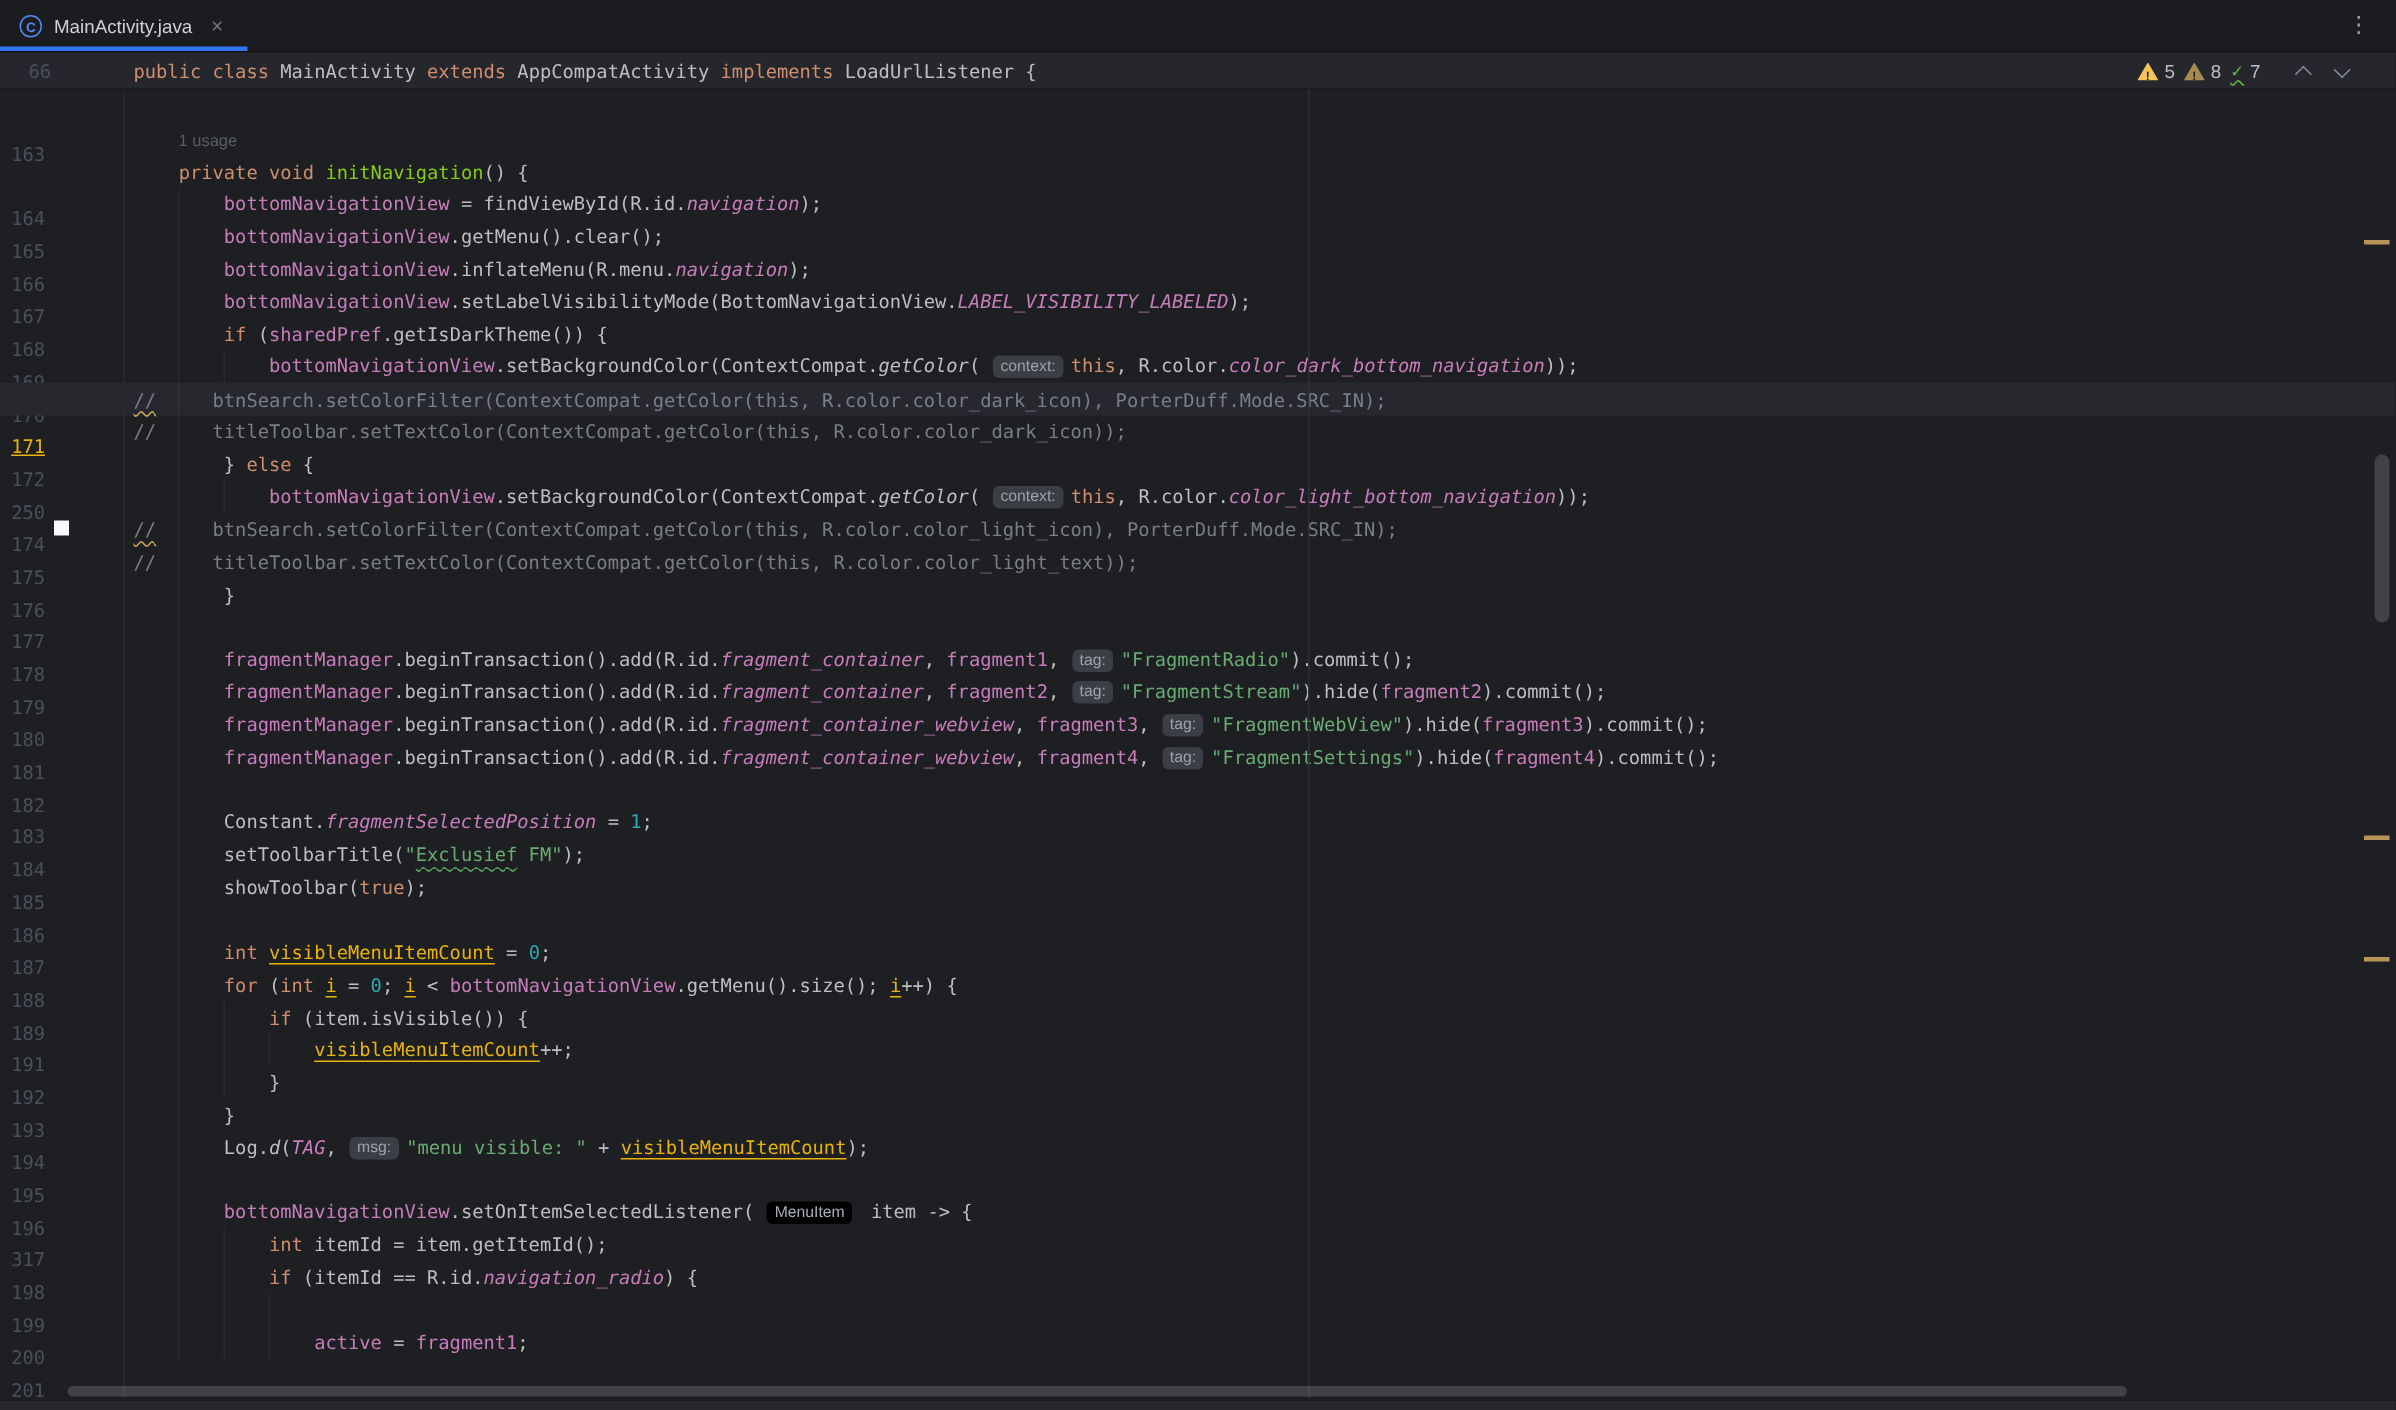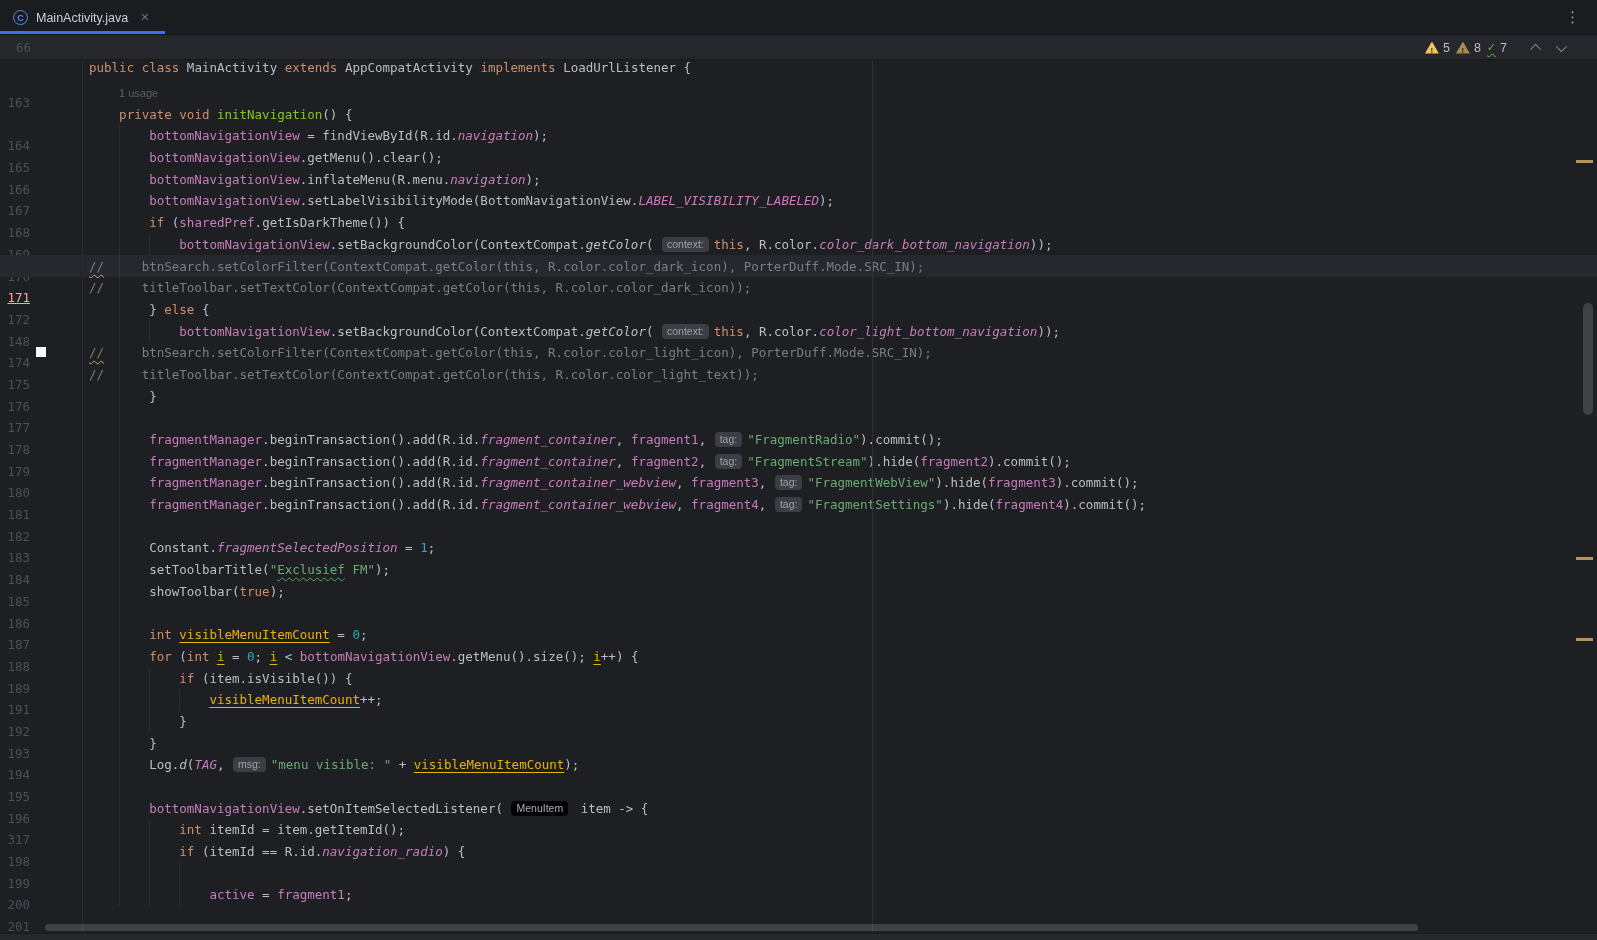--- a/index.html
+++ b/index.html
@@ -17,44 +17,44 @@
   .class-icon { width:15px; height:15px; border:1.6px solid #548AF7; border-radius:50%;
     color:#548AF7; font:bold 9px "Liberation Sans",sans-serif; display:flex;
     align-items:center; justify-content:center; flex:none; }
   .tab-title { color:#CED0D6; font:12.5px "Liberation Sans",sans-serif; }
   .tab-close { color:#6E7178; font:11px "Liberation Sans",sans-serif; margin-left:4px; }
   .kebab { position:absolute; right:17px; top:50%; transform:translateY(-50%);
     color:#9DA0A8; font-size:15px; line-height:1; }
   
   .sticky { position:absolute; top:35px; left:0; right:0; height:25px;
     background:#25272C; border-bottom:1px solid #17181B; }
-  .sticky .snum { position:absolute; left:16px; top:0; width:30px; height:25px; line-height:25px;
-    text-align:left; color:#4B5059; font-size:12.5px; }
+  .sticky .snum { position:absolute; left:4px; top:0; width:30px; height:25px; line-height:25px;
+    text-align:right; color:#4B5059; font-size:12.5px; }
   .sticky .scode { position:absolute; left:89px; top:0; height:25px; line-height:25px;
-    white-space:pre; font-size:12.5px;margin-top:20px; }
+    white-space:pre; font-size:12.5px; }
   .inspections { position:absolute; right:90px; top:0; height:25px;
     display:flex; align-items:center; gap:6px; }
   .insp-item { display:flex; align-items:center; gap:4px; }
   .insp-count { color:#BCBEC4; font:12.5px "Liberation Sans",sans-serif; }
   .tri { position:relative; display:inline-block; width:14px; height:12px;
     clip-path:polygon(50% 0,100% 100%,0 100%); }
   .tri b { position:absolute; left:0; right:0; bottom:-1px; text-align:center;
     font:bold 8px "Liberation Sans",sans-serif; color:#1E1F22; }
   .typo-glyph { font:bold 11px "DejaVu Sans",sans-serif;
     text-decoration:underline wavy 1px; text-underline-offset:2px; }
   .chev { width:8px; height:8px; border-left:1.6px solid #878B92; border-top:1.6px solid #878B92;
     display:inline-block; }
   .chev.up { transform:rotate(45deg) translateY(2px); }
   .chev.down { transform:rotate(225deg) translateY(2px); }
   .navchev { display:flex; align-items:center; gap:15px; margin-left:10px; }
   
   #editor-lines { position:absolute; top:60px; left:0; right:0; }
   .row { height:21.7px; position:relative; display:flex; align-items:center; font-size:12.5px; }
   .row.current { background:#26282E; }
-  .row.current .num { color:#fca5a5;text-decoration:underline; }
+  .row.current .num { color:#eab308;text-decoration:underline; }
   .gut { width:89px; flex:none; position:relative; align-self:stretch;margin-top:32px; }
   .num { position:absolute; left:0; top:0; width:30px; height:21.7px; line-height:21.7px;
     text-align:right; color:#4B5059; }
   .mark { position:absolute; left:36px; top:50%; transform:translateY(-50%);
     width:10px; height:10px; }
   .code { white-space:pre; color:#BCBEC4; }
   .guide { position:absolute; top:0; bottom:0; width:1px; background:rgba(255,255,255,0.05); }
   .hint { font:11px "Liberation Sans",sans-serif; color:#5A5E66; padding-left:30px; }
   
   .t-p  { color:#BCBEC4; }
@@ -194,21 +194,21 @@
     </div>
     <div class="row">
       <div class="gut">
         <span class="num">172</span>
       </div>
       <div class="code"><span class="t-c">//</span><span class="t-c">     titleToolbar.setTextColor(ContextCompat.getColor(this, R.color.color_dark_icon));</span></div>
       <span class="guide" style="left: 119.1px;"></span>
     </div>
     <div class="row">
       <div class="gut">
-        <span class="num">148</span>
+        <span class="num">250</span>
       </div>
       <div class="code"><span class="t-p">        } </span><span class="t-k">else</span><span class="t-p"> {</span></div>
       <span class="guide" style="left: 119.1px;"></span>
     </div>
     <div class="row">
       <div class="gut">
         <span class="num">174</span>
         <span class="mark" style="background: rgb(247, 248, 250);"></span>
       </div>
       <div class="code"><span class="t-p">            </span><span class="t-f">bottomNavigationView</span><span class="t-p">.setBackgroundColor(ContextCompat.</span><span class="t-im">getColor</span><span class="t-p">( </span><span class="pill">context:</span><span class="t-k">this</span><span class="t-p">, R.color.</span><span class="t-i">color_light_bottom_navigation</span><span class="t-p">));</span></div>

